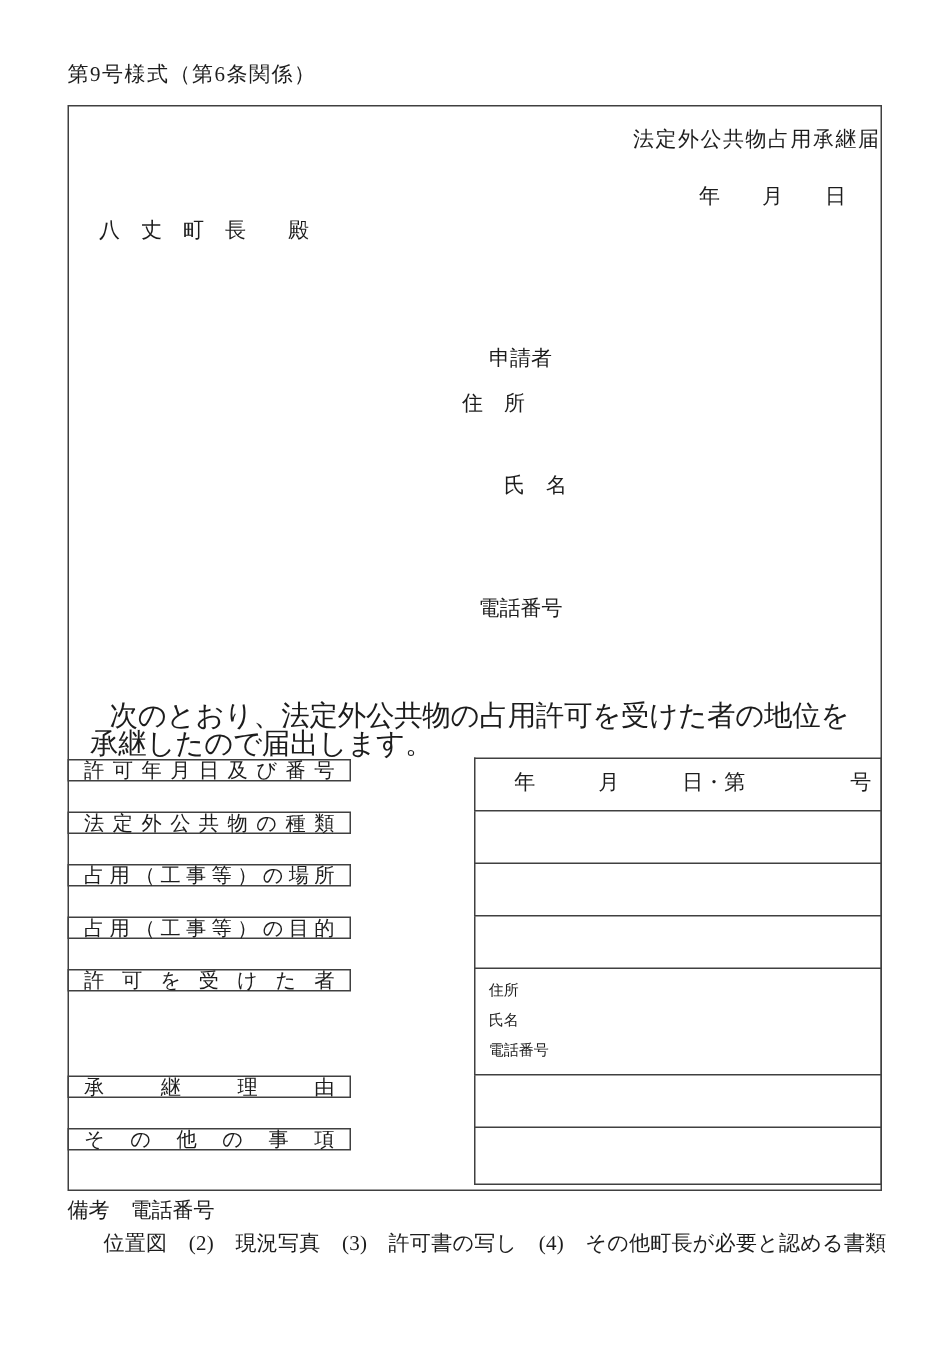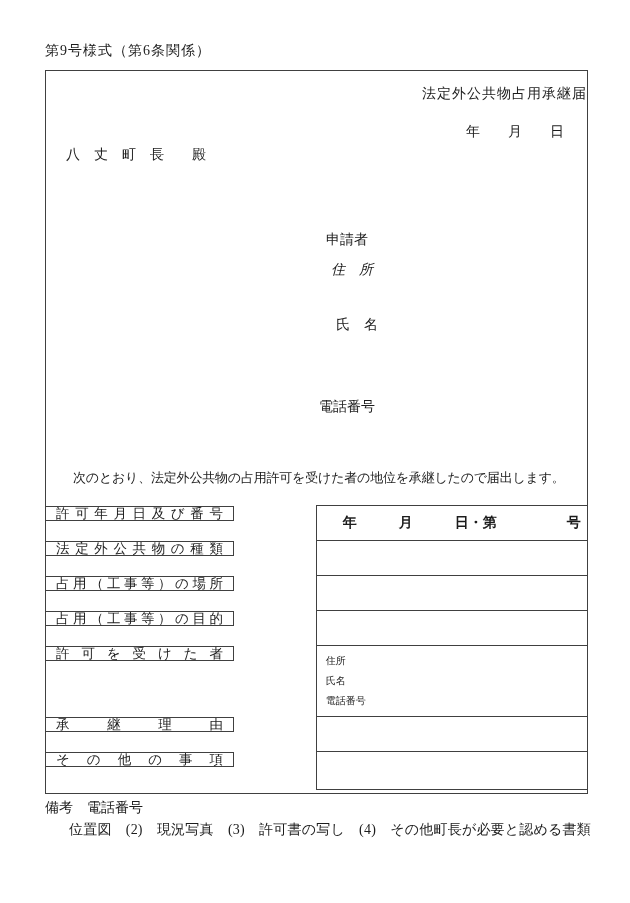--- a/index.html
+++ b/index.html
@@ -8,38 +8,38 @@
 
   .form-code{position:absolute;left:45px;top:44px;letter-spacing:1px;}
 
   .box{position:absolute;left:45px;top:70px;width:541px;height:722px;border:1px solid #404040;}
 
   .title{position:absolute;top:16px;left:0;width:100%;text-align:right;letter-spacing:1px;}
   .date-line{position:absolute;top:54px;right:23px;}
   .addressee{position:absolute;left:20px;top:77px;}
 
   .applicant-label{position:absolute;left:280px;top:162px;}
-  .address-label{position:absolute;left:285px;top:192px;font-style:italic;}
+  .address-label{position:absolute;left:262px;top:192px;}
   .name-label{position:absolute;left:290px;top:247px;}
 
   .corp-note{position:absolute;left:257px;top:272px;display:flex;align-items:stretch;}
   .bracket{width:7px;flex:0 0 7px;}
   .bracket.left{border-left:1px solid #4a4a4a;border-top:1px solid #4a4a4a;border-bottom:1px solid #4a4a4a;}
   .bracket.right{border-right:1px solid #4a4a4a;border-top:1px solid #4a4a4a;border-bottom:1px solid #4a4a4a;}
   .corp-note-text{padding:4px 6px;line-height:21px;white-space:nowrap;}
 
   .phone-label{position:absolute;left:273px;top:329px;}
 
-  .declaration{position:absolute;left:14px;top:397px;width:516px;font-size:13px;text-indent:13px;line-height:19px;letter-spacing:-0.2px;}
+  .declaration{position:absolute;left:14px;top:397px;width:516px;font-size:19px;text-indent:13px;line-height:19px;letter-spacing:-0.2px;}
 
   table.grid{position:absolute;left:-1px;top:434px;width:543px;border-collapse:collapse;table-layout:fixed;}
   table.grid td{border:1px solid #404040;vertical-align:middle;}
   td.label{width:167px;padding:0 10px;font-size:13.5px;}
   td.value{padding:0 8px;}
-  td.date-value{text-align:center;padding-left:26px;white-space:nowrap;font-weight:bold;}
+  td.date-value{text-align:center;padding-left:26px;white-space:nowrap;}
   td.multiline{padding:5px 0 5px 9px;font-size:10px;line-height:20px;vertical-align:top;}
   .dist{display:flex;justify-content:space-between;}
 
   .remarks-heading{position:absolute;left:45px;top:801px;}
   .remarks-items{position:absolute;left:69px;top:823px;letter-spacing:0.2px;}
 </style>
 </head>
 <body>
 
 <div class="page">

